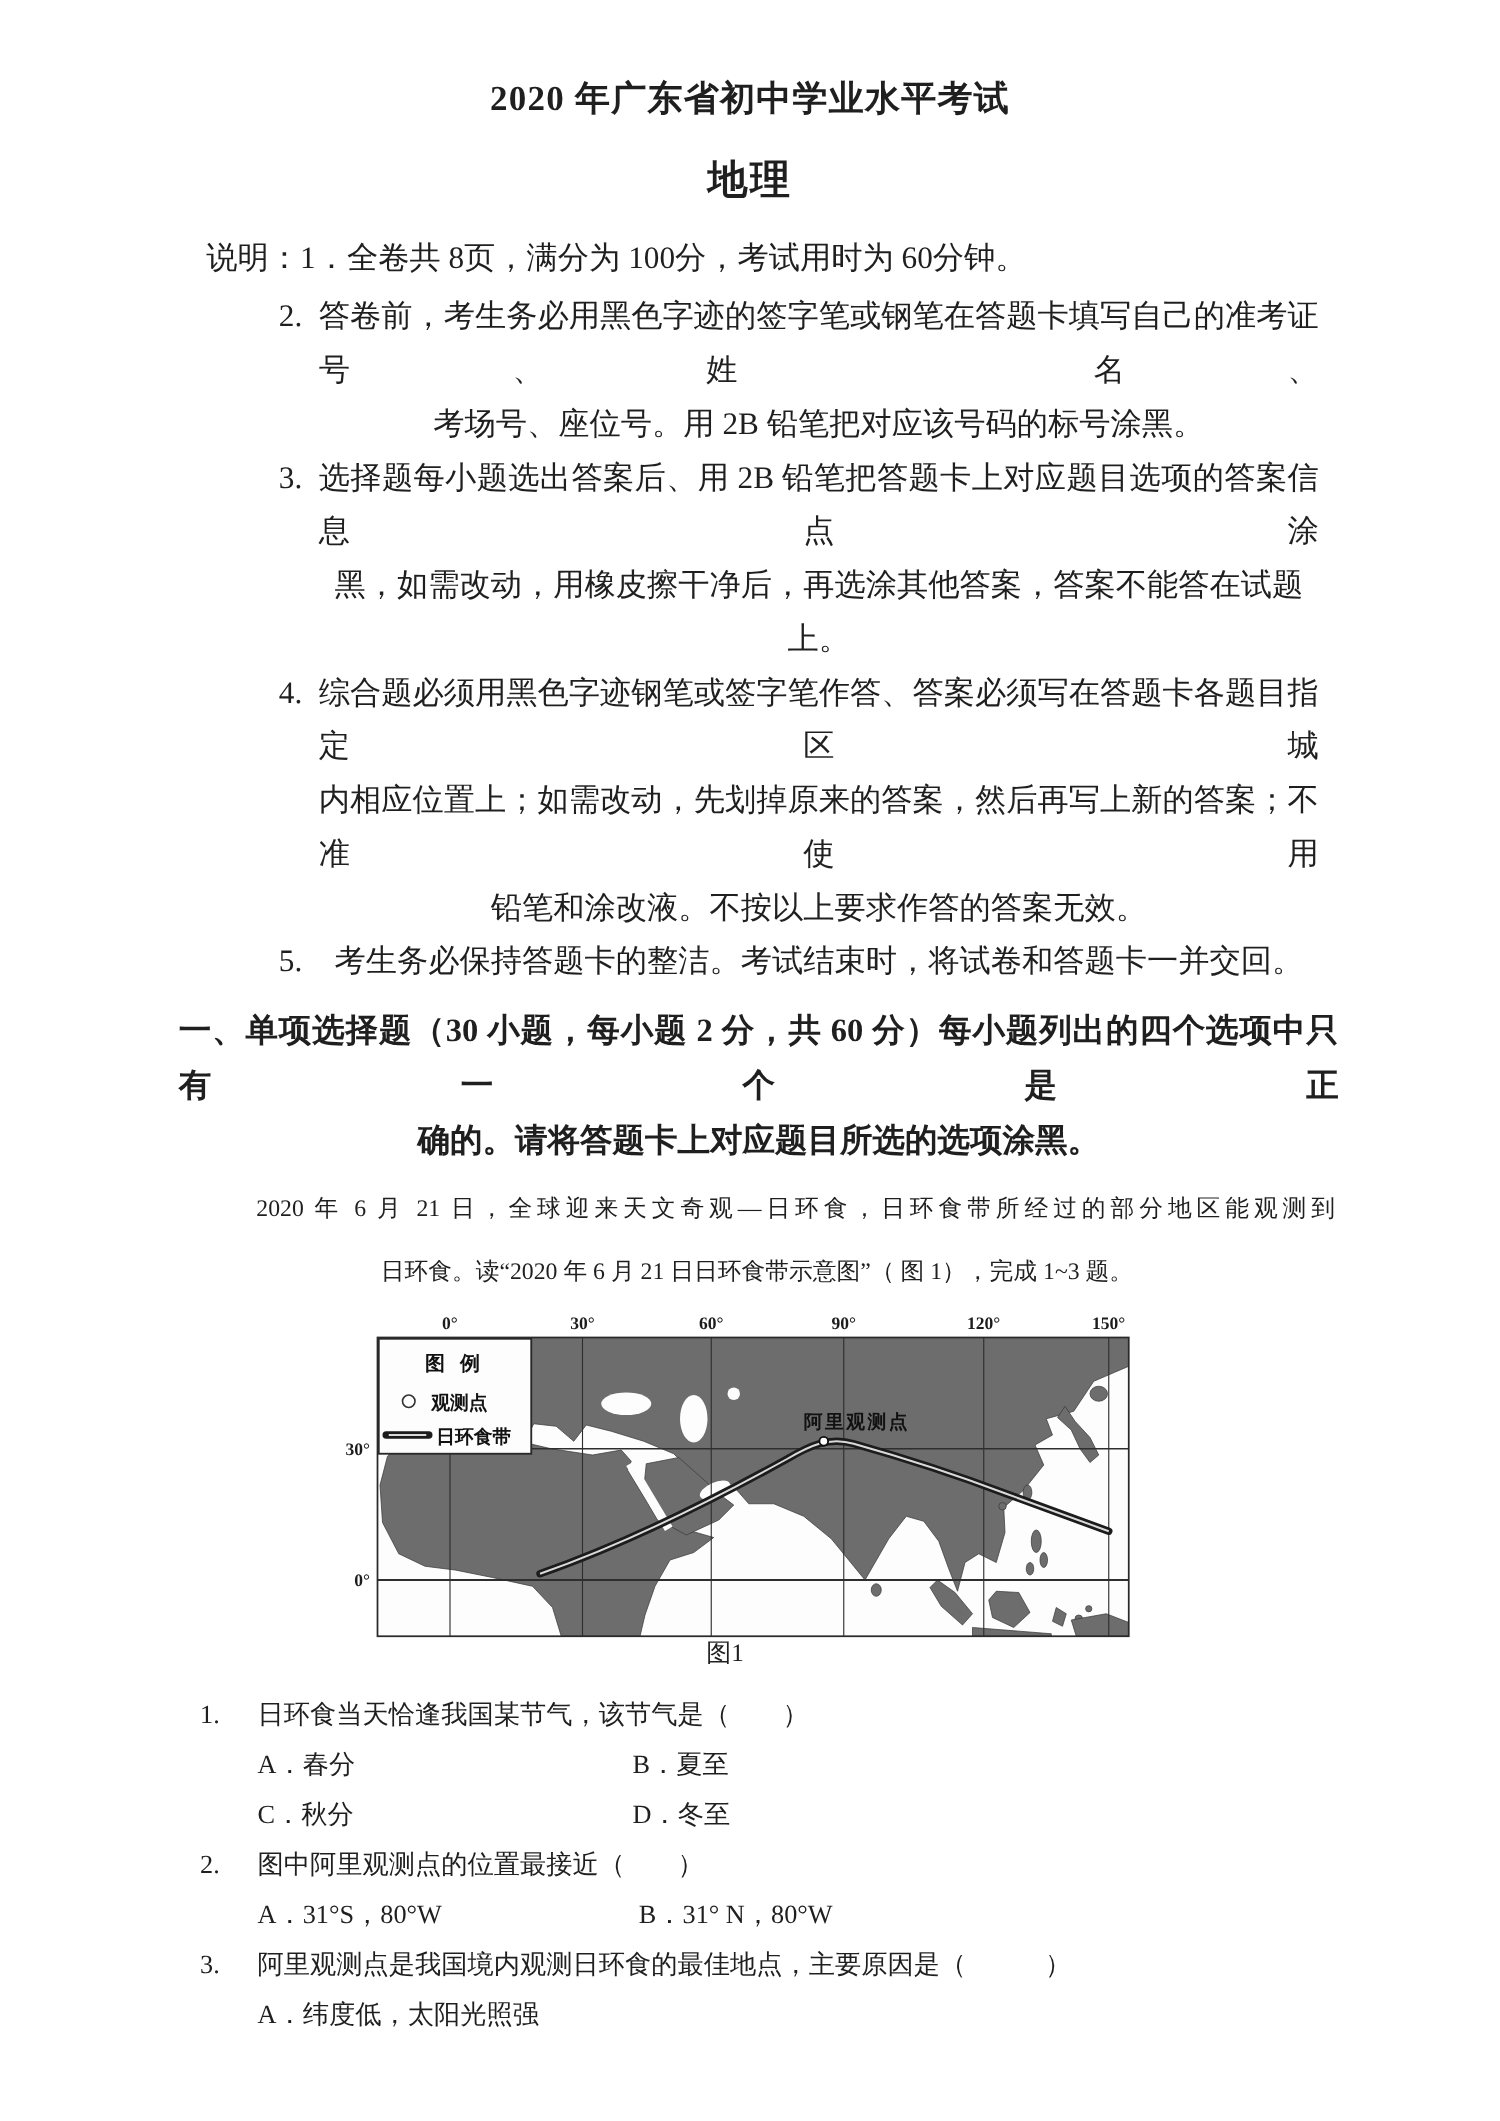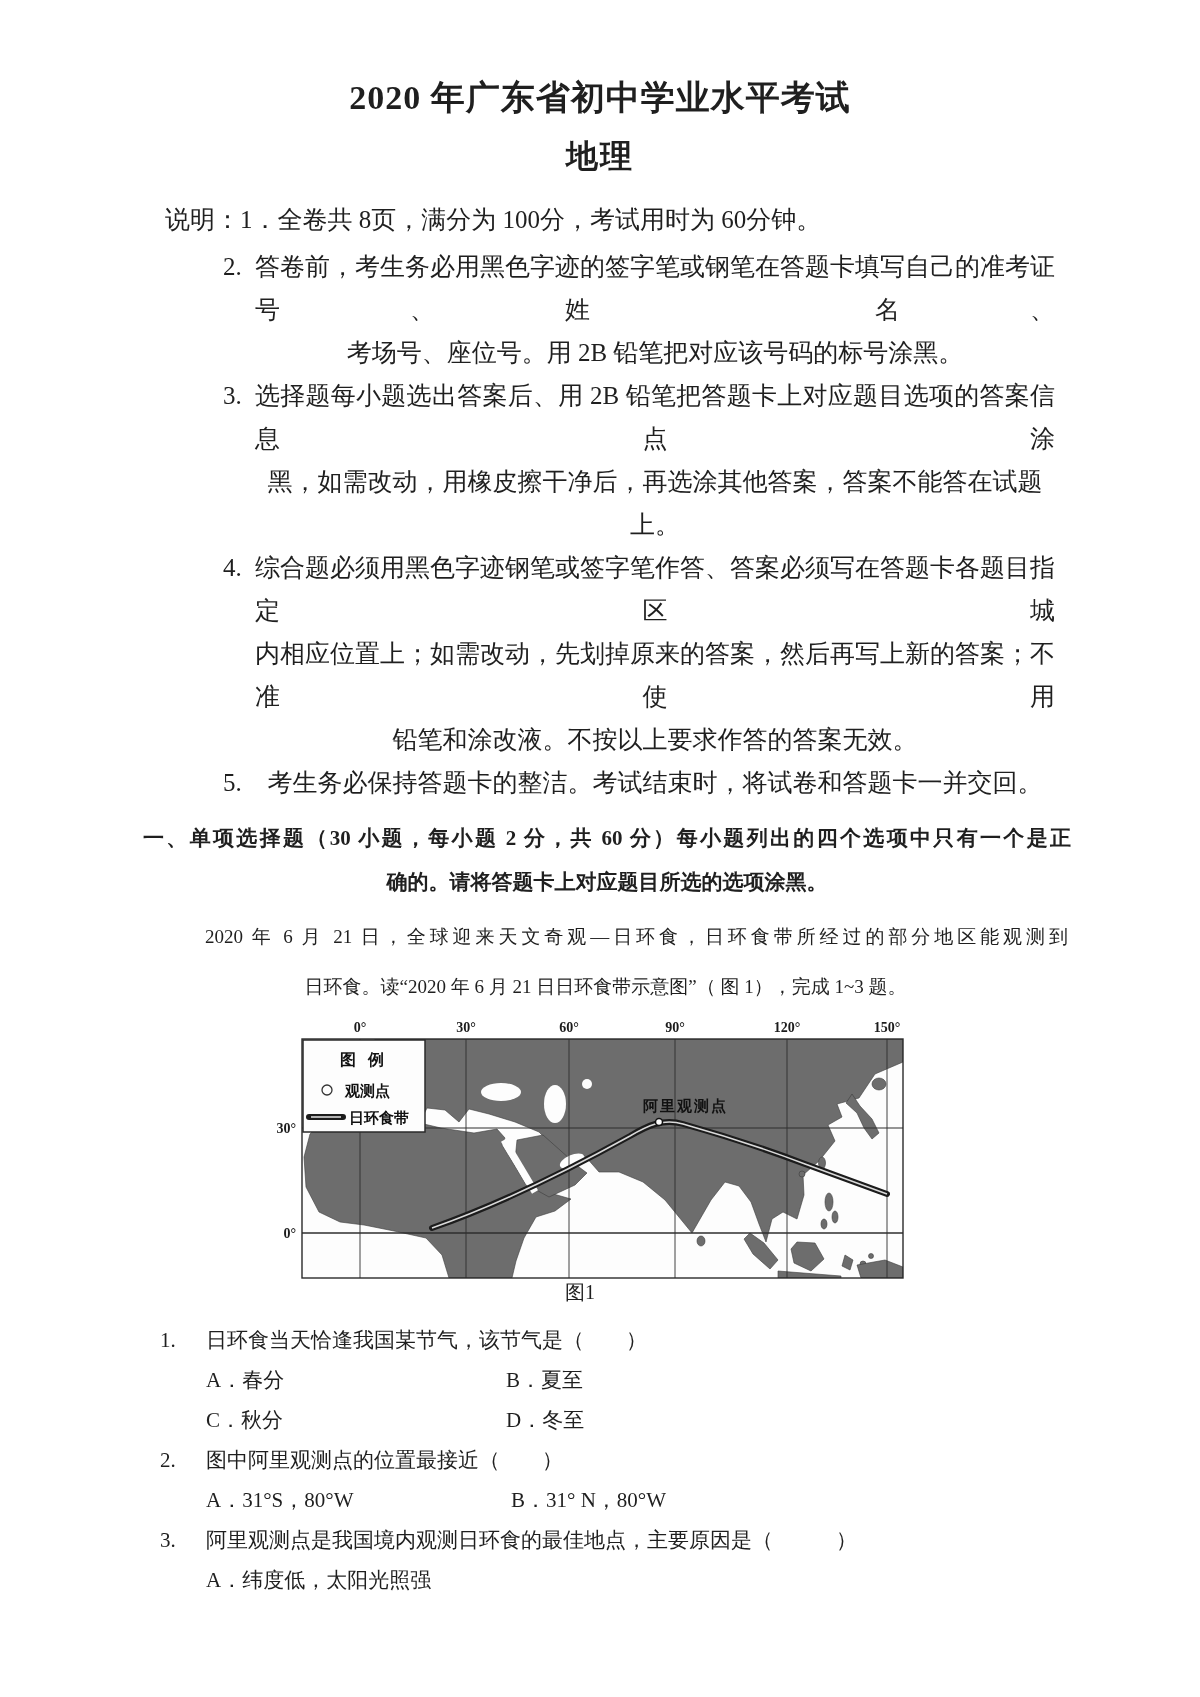--- a/index.html
+++ b/index.html
@@ -1,32 +1,32 @@
 <!DOCTYPE html>
 <html><head>
 <meta charset="utf-8">
 <style>
   html,body{margin:0;padding:0;}
   body{
     width:1200px;height:1697px;background:#ffffff;position:relative;
     font-family:"Liberation Serif","DejaVu Serif",serif;color:#1f1f1f;
     -webkit-font-smoothing:antialiased;overflow:hidden;
   }
-  .title{margin:0;padding-top:75px;text-align:center;font-size:34px;font-weight:700;letter-spacing:1px;}
-  .subject{margin:14px 0 0 0;text-align:center;font-size:32px;font-weight:700;letter-spacing:2px;}
+  .title{margin:0;padding-top:60px;text-align:center;font-size:28px;font-weight:700;letter-spacing:1px;}
+  .subject{margin:24px 0 0 0;text-align:center;font-size:32px;font-weight:700;letter-spacing:2px;}
 
   .notes{margin:24px 135px 0 165px;font-size:25px;}
   .notes-first{line-height:34px;margin-bottom:8px;}
   .note-item{display:flex;margin-left:58px;}
   .note-num{width:32px;flex:none;line-height:43px;}
   .note-text{width:800px;line-height:43px;}
   .jline{text-align:justify;text-align-last:justify;}
   .lline{text-align:center;}
 
-  .section-head{margin:12px 130px 0 143px;width:928px;font-size:21px;font-weight:700;line-height:44px;}
+  .section-head{margin:12px 130px 0 143px;width:928px;font-size:26px;font-weight:700;line-height:44px;}
   .intro{margin:8px 130px 0 143px;width:925px;font-size:19px;line-height:50px;}
   .intro .indent{padding-left:62px;}
 
   .figure{margin:0 0 0 245px;width:670px;}
   .figure svg{display:block;}
   .caption{margin:0 0 0 245px;width:670px;text-align:center;font-size:20px;line-height:24px;}
 
   .questions{margin-top:16px;font-size:21px;}
   .qline{display:flex;margin-left:160px;line-height:40px;}
   .qnum{width:46px;flex:none;}

